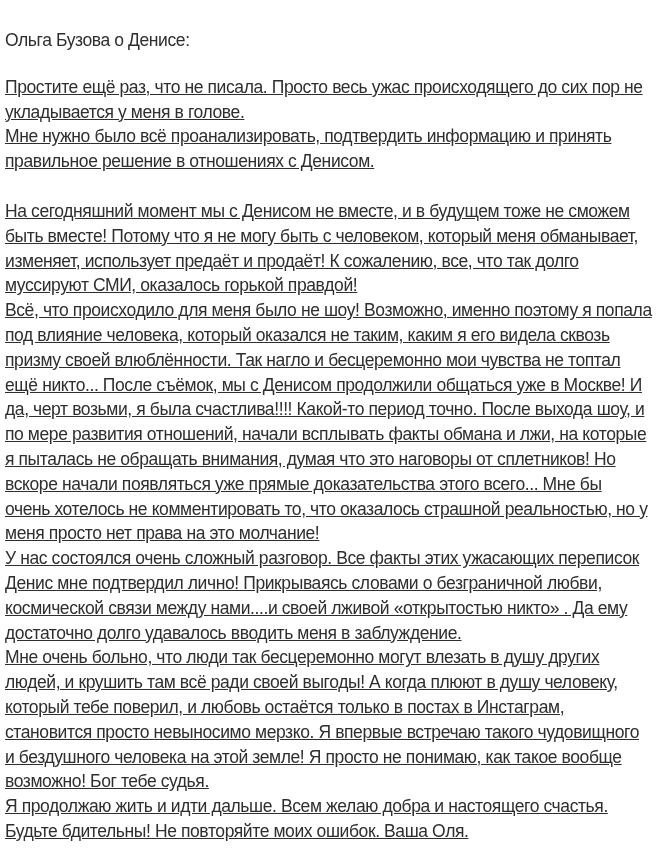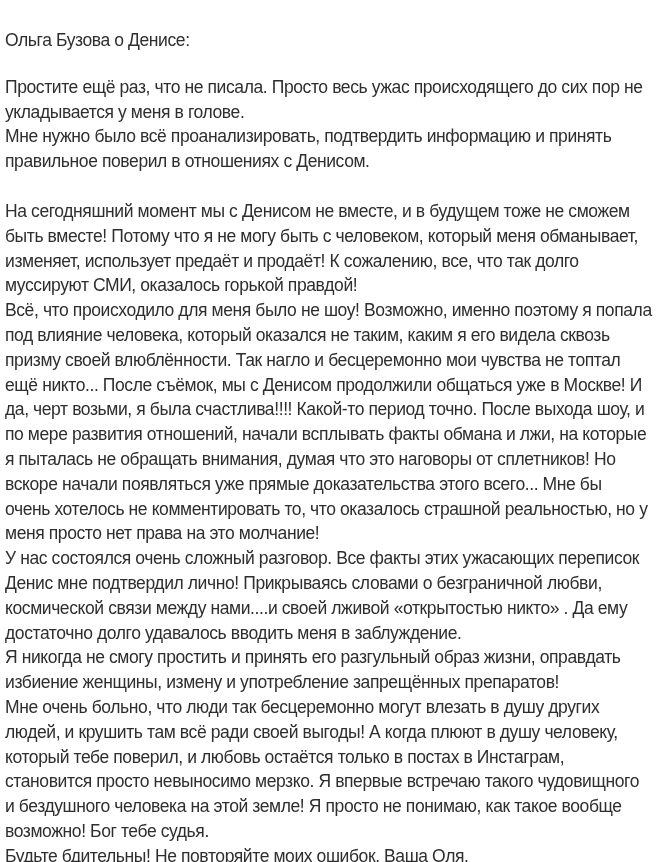--- a/index.html
+++ b/index.html
@@ -24,37 +24,38 @@
     letter-spacing: -0.4px;
     margin-top: 28px;
   }
   .title {
     margin: 0 0 22px 0;
     white-space: pre-line;
   }
   .para {
     margin: 0;
     white-space: pre-line;
+    text-decoration: underline;
   }
   .group-main {
     margin-top: 25px;
   }
 </style>
 </head>
 <body>
 
 <div class="page">
 
   <p class="title">Ольга Бузова о Денисе:</p>
 
   <div class="group-intro">
     <p class="para">Простите ещё раз, что не писала. Просто весь ужас происходящего до сих пор не
 укладывается у меня в голове.</p>
     <p class="para">Мне нужно было всё проанализировать, подтвердить информацию и принять
-правильное поверил в отношениях с Денисом.</p>
+правильное решение в отношениях с Денисом.</p>
   </div>
 
   <div class="group-main">
     <p class="para">На сегодняшний момент мы с Денисом не вместе, и в будущем тоже не сможем
 быть вместе! Потому что я не могу быть с человеком, который меня обманывает,
 изменяет, использует предаёт и продаёт! К сожалению, все, что так долго
 муссируют СМИ, оказалось горькой правдой!</p>
     <p class="para">Всё, что происходило для меня было не шоу! Возможно, именно поэтому я попала
 под влияние человека, который оказался не таким, каким я его видела сквозь
 призму своей влюблённости. Так нагло и бесцеремонно мои чувства не топтал
@@ -62,24 +63,23 @@
 да, черт возьми, я была счастлива!!!! Какой-то период точно. После выхода шоу, и
 по мере развития отношений, начали всплывать факты обмана и лжи, на которые
 я пыталась не обращать внимания, думая что это наговоры от сплетников! Но
 вскоре начали появляться уже прямые доказательства этого всего... Мне бы
 очень хотелось не комментировать то, что оказалось страшной реальностью, но у
 меня просто нет права на это молчание!</p>
     <p class="para">У нас состоялся очень сложный разговор. Все факты этих ужасающих переписок
 Денис мне подтвердил лично! Прикрываясь словами о безграничной любви,
 космической связи между нами....и своей лживой «открытостью никто» . Да ему
 достаточно долго удавалось вводить меня в заблуждение.</p>
-    <p class="para">Я никогда не смогу простить и принять его разгульный образ жизни, оправдать
-избиение женщины, измену и употребление запрещённых препаратов!</p>
     <p class="para">Мне очень больно, что люди так бесцеремонно могут влезать в душу других
 людей, и крушить там всё ради своей выгоды! А когда плюют в душу человеку,
 который тебе поверил, и любовь остаётся только в постах в Инстаграм,
 становится просто невыносимо мерзко. Я впервые встречаю такого чудовищного
 и бездушного человека на этой земле! Я просто не понимаю, как такое вообще
 возможно! Бог тебе судья.</p>
+    <p class="para">Я продолжаю жить и идти дальше. Всем желаю добра и настоящего счастья.</p>
     <p class="para">Будьте бдительны! Не повторяйте моих ошибок. Ваша Оля.</p>
   </div>
 
 </div>
 
 </body></html>

